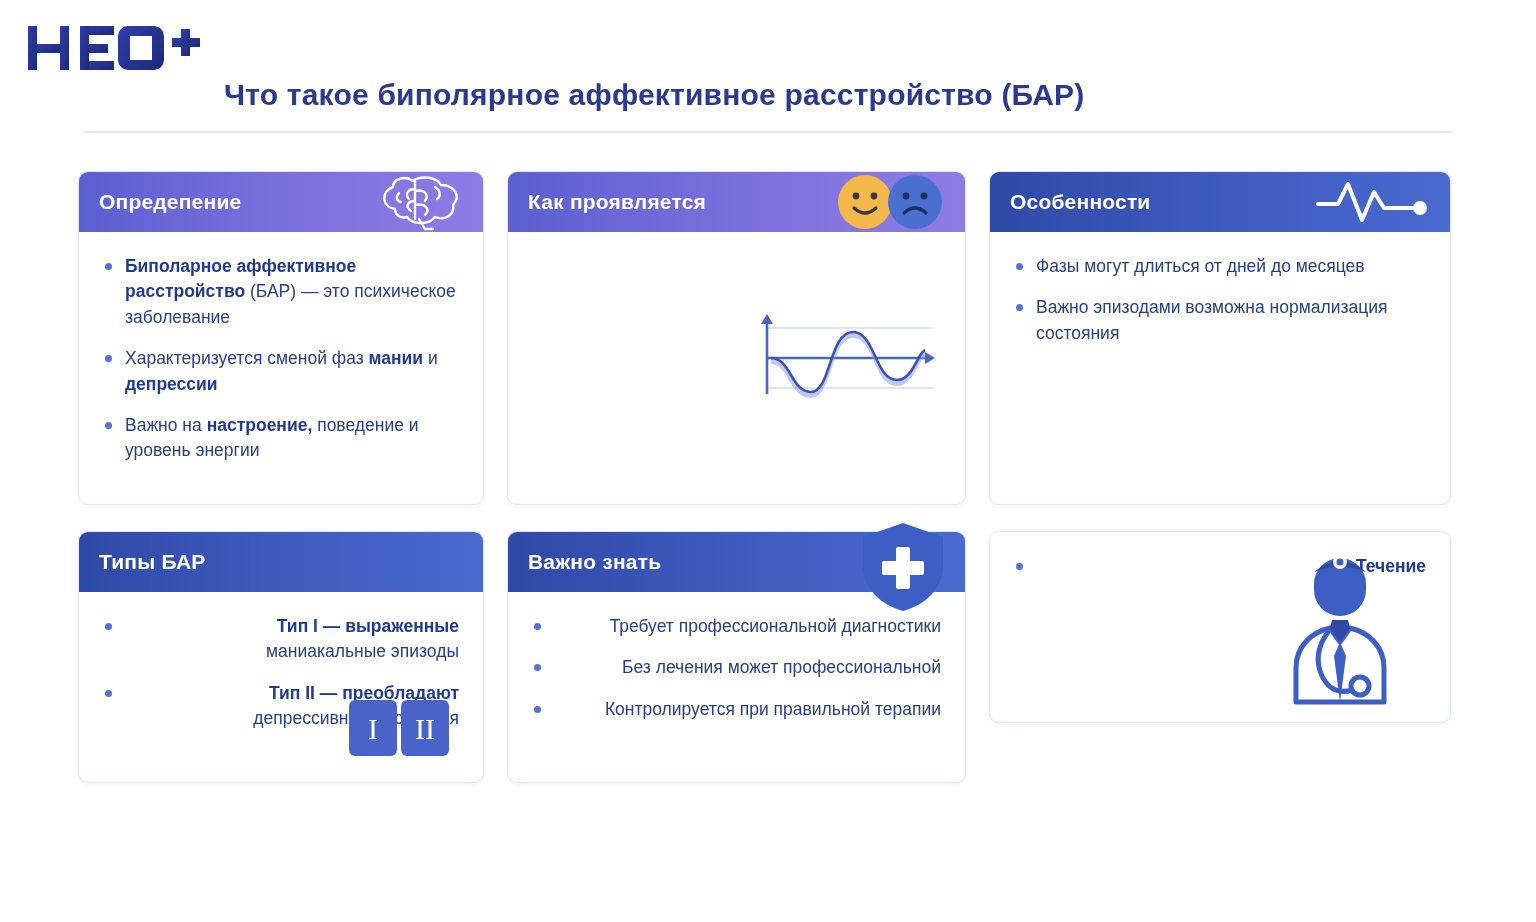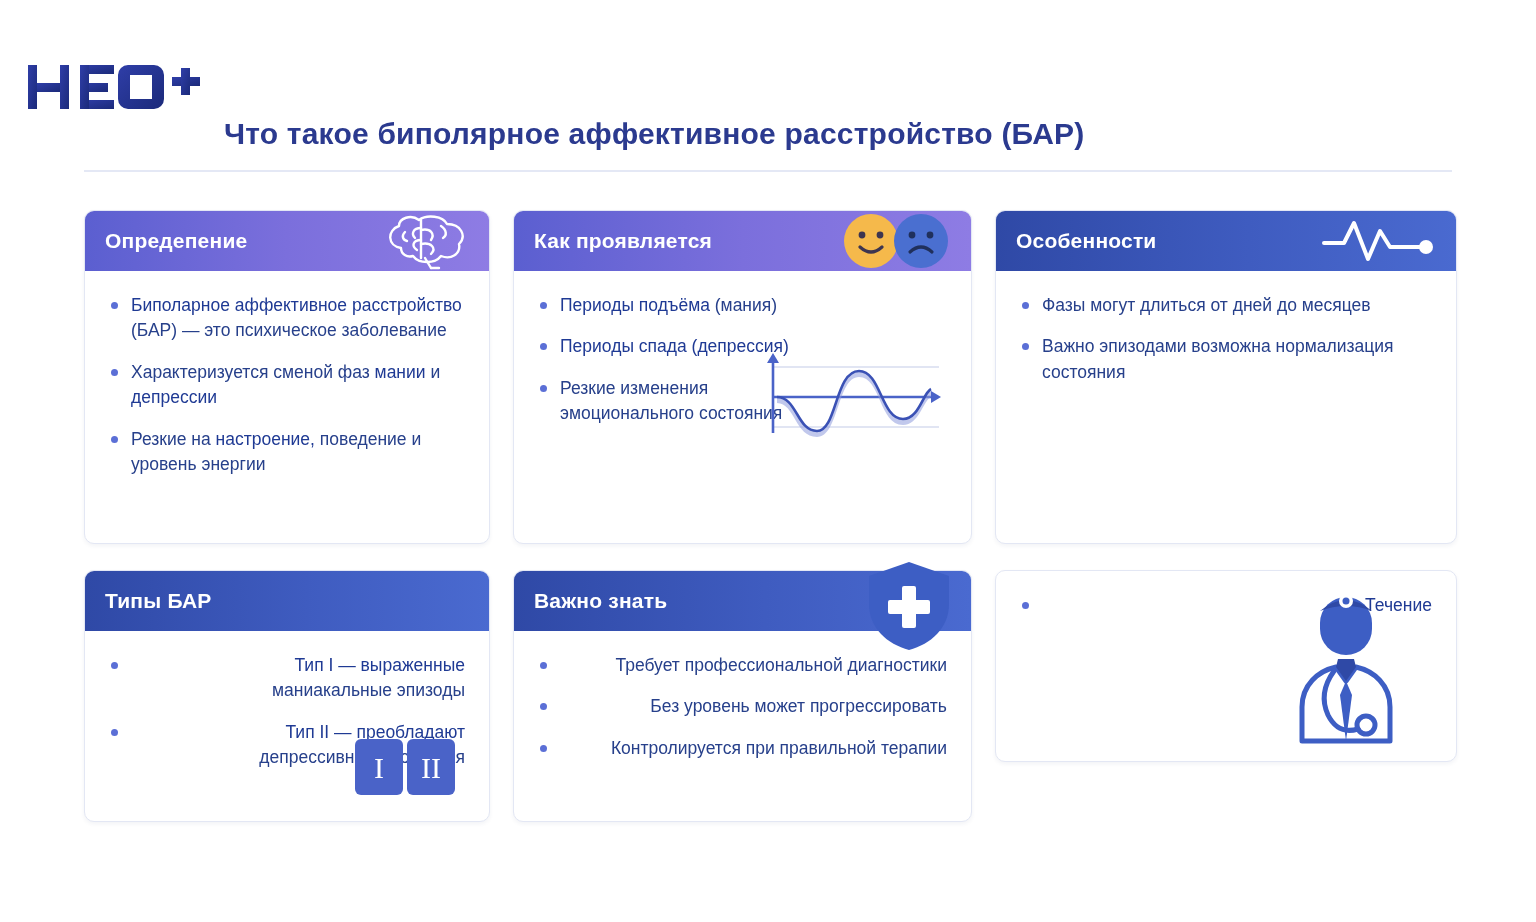--- a/index.html
+++ b/index.html
@@ -7,21 +7,20 @@
     margin: 0; padding: 0;
     width: 1536px; height: 922px;
     background: #ffffff;
     font-family: "Liberation Sans", sans-serif;
   }
   .page {
     position: relative;
     width: 1536px; height: 812px;
     background: #ffffff;
     overflow: hidden;
-    margin-top: 39px;
   }
 
   
   .logo {
     position: absolute;
     left: 24px; top: 18px;
     width: 180px; height: 60px;
   }
   .page-title {
     position: absolute;
@@ -34,21 +33,21 @@
   .header-rule {
     position: absolute;
     left: 84px; top: 131px;
     width: 1368px; height: 2px;
     background: #e4e8f5;
   }
 
   
   .grid {
     position: absolute;
-    left: 84px; top: 171px;
+    left: 78px; top: 171px;
     width: 1368px;
     display: grid;
     grid-template-columns: 406px 459px 462px;
     column-gap: 23px;
     row-gap: 26px;
   }
   .grid .cell { position: relative; }
 
   .card {
     position: relative;
@@ -102,21 +101,21 @@
   }
   ul.bullets li:last-child { margin-bottom: 0; }
   ul.bullets li::before {
     content: "";
     position: absolute;
     left: 2px; top: 9px;
     width: 7px; height: 7px;
     border-radius: 50%;
     background: #5b6fd6;
   }
-  .b { font-weight: normal; color: #1f3a94; }
+  .b { font-weight: bold; color: #1f3a94; }
   .indent { display: block; padding-left: 34px; }
   
   svg { display: block; }
   .wave-chart {
     position: absolute;
     right: 22px;
     bottom: 96px;
   }
   .types-icon {
     position: absolute;
@@ -185,21 +184,21 @@
         </div>
         <div class="card-body">
           <ul class="bullets">
             <li>
               <span class="b">Биполарное аффективное расстройство</span><span> (БАР) — это психическое заболевание</span>
             </li>
             <li>
               <span>Характеризуется сменой фаз </span><span class="b">мании</span><span> и </span><span class="b">депрессии</span>
             </li>
             <li>
-              <span>Резкие на </span><span class="b">настроение,</span><span> поведение и уровень энергии</span>
+              <span>Важно на </span><span class="b">настроение,</span><span> поведение и уровень энергии</span>
             </li>
           </ul>
         </div>
       </div>
     </div>
 
     <div class="cell">
       <div class="card tall">
         <div class="card-head">
           <h2>Как проявляется</h2>
@@ -212,31 +211,20 @@
                 <path d="M21 37 q11 10 22 0" fill="none" stroke="#3d3550" stroke-width="3.2" stroke-linecap="round"></path>
                 <circle cx="82" cy="31" r="27" fill="#4a6fd0"></circle>
                 <circle cx="73" cy="25" r="3.4" fill="#20305c"></circle>
                 <circle cx="91" cy="25" r="3.4" fill="#20305c"></circle>
                 <path d="M71 42 q11 -10 22 0" fill="none" stroke="#20305c" stroke-width="3.2" stroke-linecap="round"></path>
               </g>
             </svg>
           </span>
         </div>
         <div class="card-body">
-          <ul class="bullets">
-            <li>
-              <span class="b">Периоды подъёма</span><span> (мания)</span>
-            </li>
-            <li>
-              <span class="b">Периоды спада (депрессия)</span>
-            </li>
-            <li style="max-width:250px;">
-              <span>Резкие изменения эмоционального состояния</span>
-            </li>
-          </ul>
           <span class="wave-chart">
             <svg width="186" height="100" viewBox="0 0 186 100">
               <g stroke="#d7ddef" stroke-width="1.4">
                 <line x1="10" y1="20" x2="176" y2="20"></line>
                 <line x1="10" y1="50" x2="176" y2="50"></line>
                 <line x1="10" y1="80" x2="176" y2="80"></line>
               </g>
               <path d="M10 86 L10 10" stroke="#4a63c8" stroke-width="2.6" fill="none"></path>
               <path d="M4 16 L10 6 L16 16" fill="#4a63c8"></path>
               <path d="M10 50 L172 50" stroke="#4a63c8" stroke-width="2.6" fill="none"></path>
@@ -305,21 +293,21 @@
             <svg width="96" height="96" viewBox="0 0 96 96">
               <path d="M48 4 L88 18 V46 C88 70 70 86 48 92 C26 86 8 70 8 46 V18 Z" fill="#3d5ec4"></path>
               <rect x="41" y="28" width="14" height="42" rx="2" fill="#ffffff"></rect>
               <rect x="27" y="42" width="42" height="14" rx="2" fill="#ffffff"></rect>
             </svg>
           </span>
         </div>
         <div class="card-body">
           <ul class="bullets">
             <li><span>Требует профессиональной диагностики</span></li>
-            <li><span>Без уровень может прогрессировать</span></li>
+            <li><span>Без лечения может профессиональной</span></li>
             <li><span>Контролируется при правильной терапии</span></li>
           </ul>
         </div>
       </div>
     </div>
 
     <div class="cell">
       <div class="card short">
         <div class="card-body">
           <ul class="bullets">

